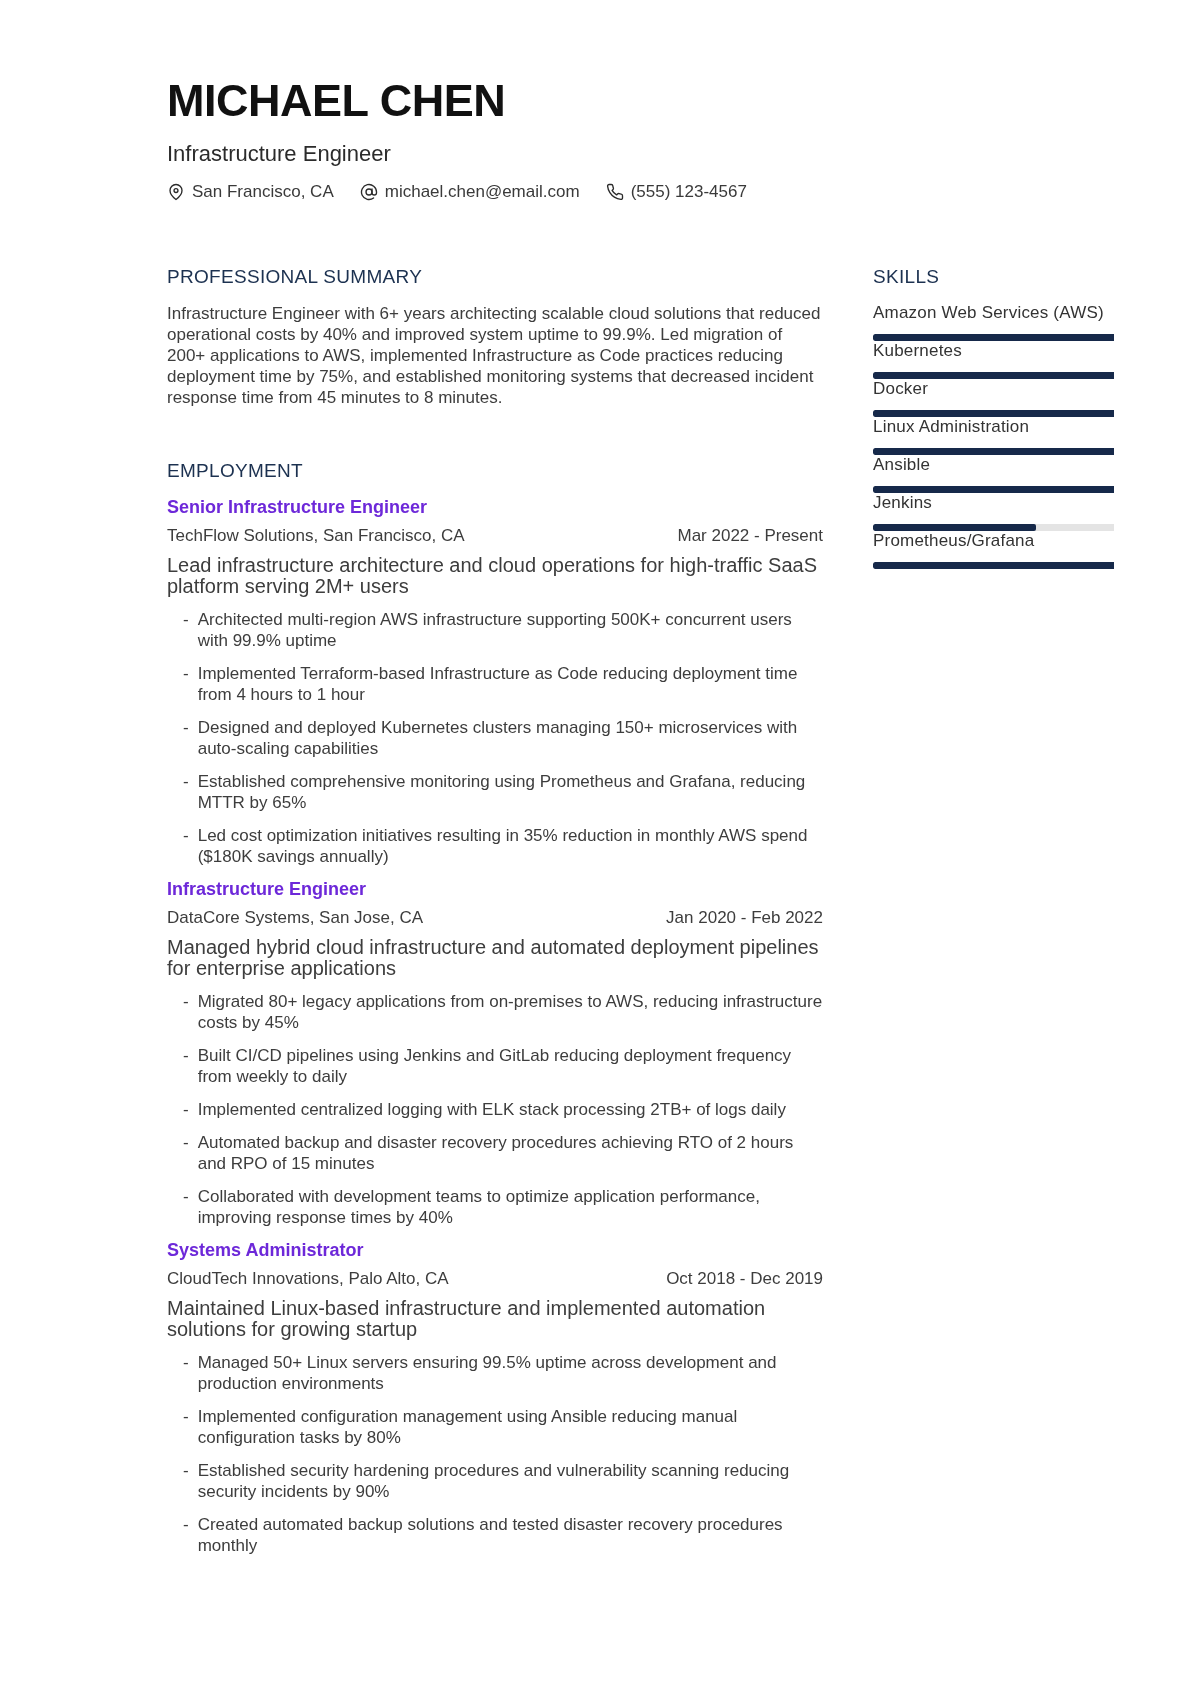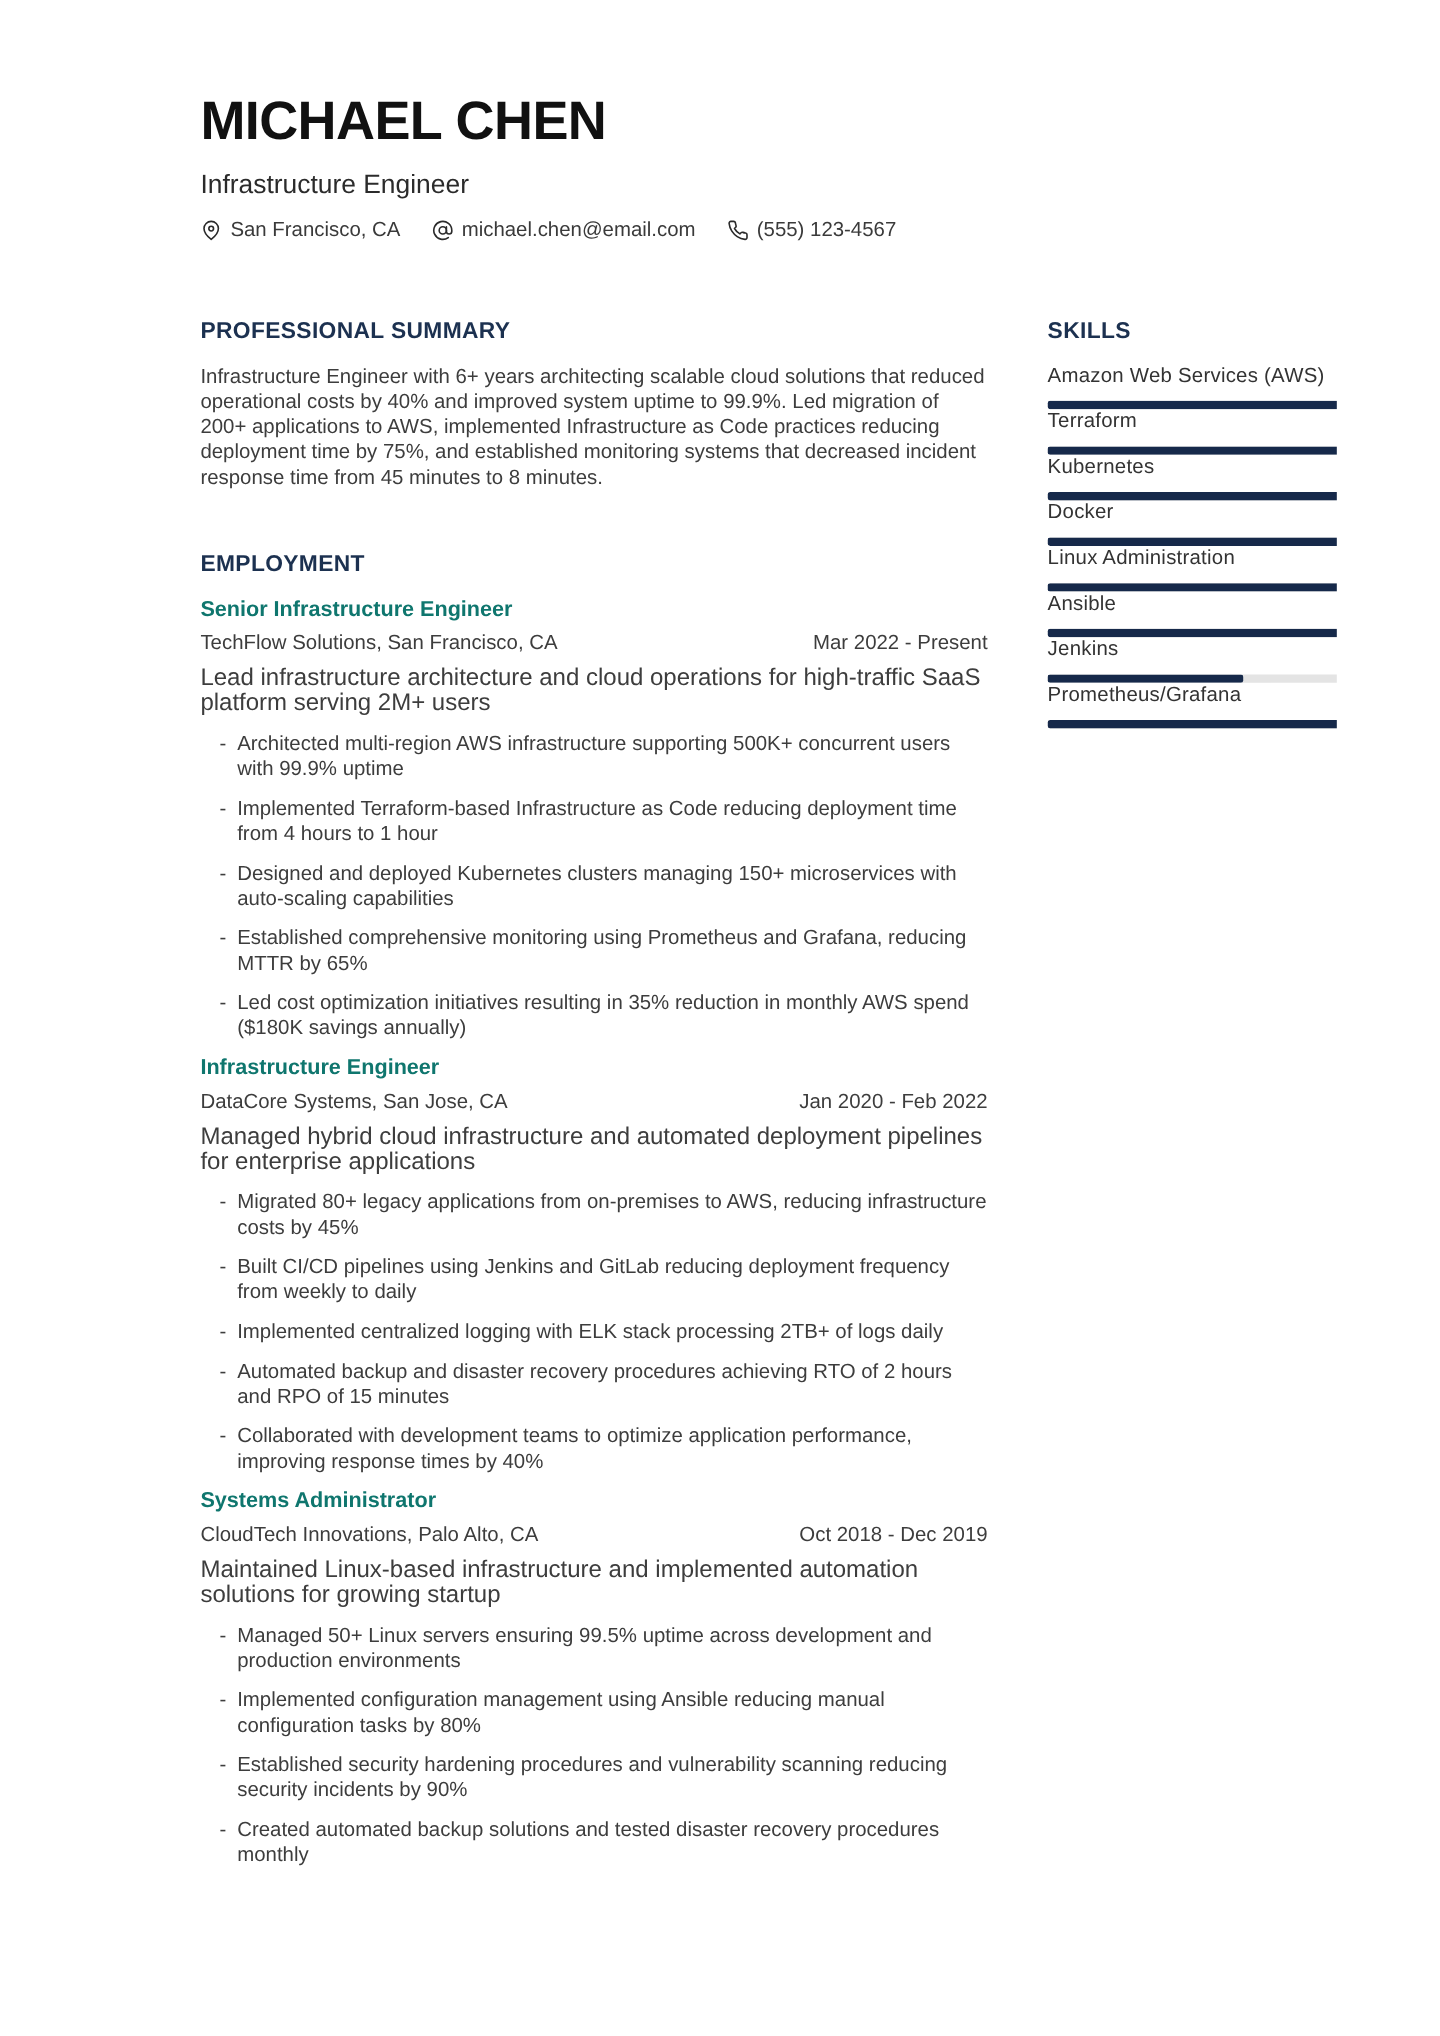--- a/index.html
+++ b/index.html
@@ -43,40 +43,40 @@
   .contact-item svg { width: 18px; height: 18px; stroke: #2b2b2b; fill: none; stroke-width: 1.8; stroke-linecap: round; stroke-linejoin: round; }
 
   
   .columns { display: flex; margin-top: 64px; }
   .main-col { width: 656px; flex: 0 0 656px; }
   .side-col { width: 326px; flex: 0 0 326px; margin-left: 50px; }
 
   h2.section-heading {
     margin: 0 0 15px 0;
     font-size: 19px;
-    font-weight: 700;
+    font-weight: 400;
     letter-spacing: 0.3px;
     color: var(--navy, #1c3150);
   }
 
   .summary-text {
     margin: 0;
     font-size: 17px;
     line-height: 21px;
     color: var(--text, #3d3d3d);
   }
 
   .employment-section { margin-top: 52px; }
 
   .job { margin-bottom: 12px; }
   .job-title {
     margin: 0 0 8px 0;
     font-size: 18px;
     font-weight: 700;
-    color: #0f766e;
+    color: #6d28d9;
   }
   .job-meta {
     display: flex;
     justify-content: space-between;
     align-items: center;
     font-size: 17px;
     color: var(--text, #3d3d3d);
     margin-bottom: 9px;
     gap: 34px;
   }
@@ -274,26 +274,20 @@
     <aside class="side-col">
       <h2 class="section-heading">SKILLS</h2>
       <div id="skills-list">
   <div class="skill">
     <div class="skill-name">Amazon Web Services (AWS)</div>
     <div class="skill-bar-track">
       <div class="skill-bar-fill" style="width: 100%;"></div>
     </div>
   </div>
 
-  <div class="skill">
-    <div class="skill-name">Terraform</div>
-    <div class="skill-bar-track">
-      <div class="skill-bar-fill" style="width: 75%;"></div>
-    </div>
-  </div>
 
   <div class="skill">
     <div class="skill-name">Kubernetes</div>
     <div class="skill-bar-track">
       <div class="skill-bar-fill" style="width: 75%;"></div>
     </div>
   </div>
 
   <div class="skill">
     <div class="skill-name">Docker</div>

